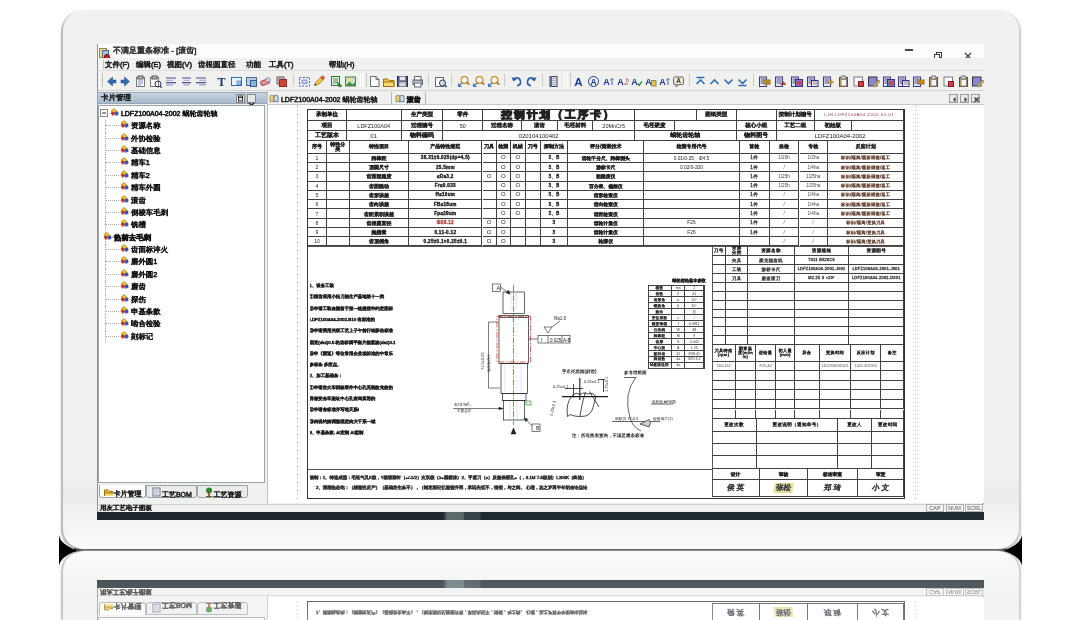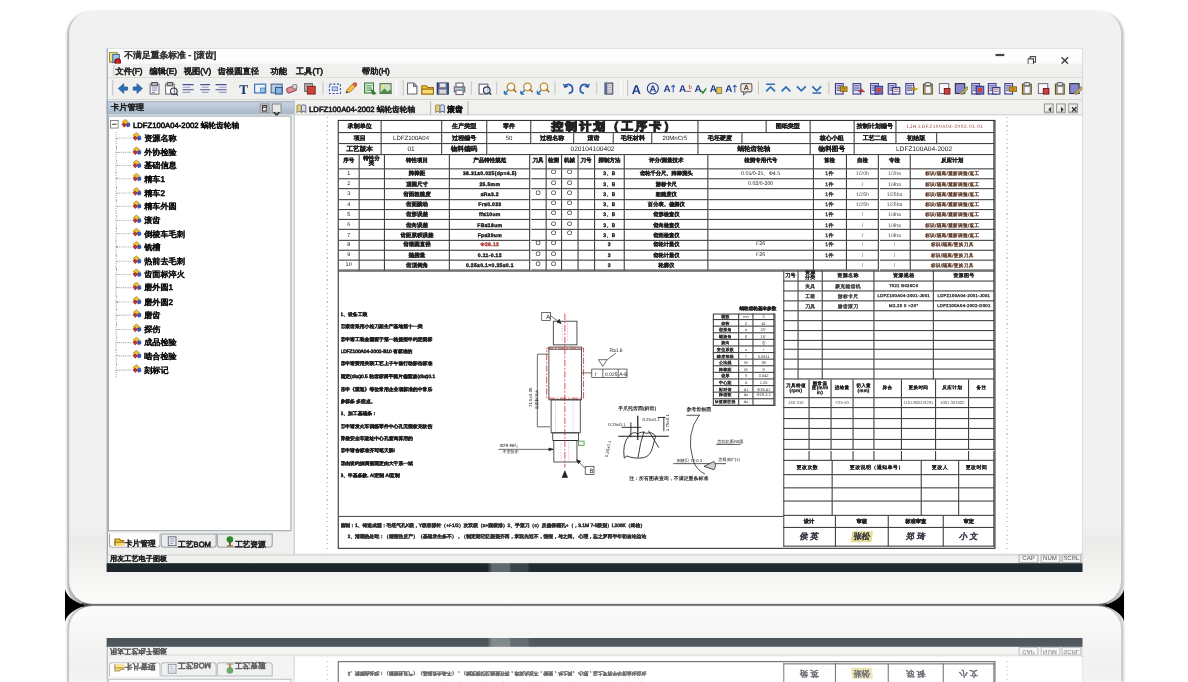--- a/index.html
+++ b/index.html
@@ -382,21 +382,21 @@
       </svg> <span class="cjk">倒棱车毛刺</span></div>
     <div class="abs" style="left:41.5px;top:209.2px;width:4.0px;height:12.4px;border-left:1px dotted #aaa;"></div>
     <div class="abs" style="left:41.5px;top:214.2px;width:14.0px;height:1.0px;border-top:1px dotted #aaa;"></div>
     <div class="abs" style="left:57.0px;top:209.2px;width:142.0px;height:10.0px;font-size:7.4px;color:#111;"><svg width="9" height="9" style="vertical-align:-1px">
         <path d="M1 3 L4 0.5 L7 3 L4 5.5 Z" fill="#f0c030" stroke="#8a6a10" stroke-width="0.5"></path>
         <path d="M0.8 5 L3 3.8 L5 5.8 L2.8 7.6 Z" fill="#cc3333" stroke="#801818" stroke-width="0.5"></path>
         <path d="M5 4.5 L7.8 3.8 L8.2 6.5 L5.6 7.4 Z" fill="#3a5acc" stroke="#1a2a80" stroke-width="0.5"></path>
       </svg> <span class="cjk">铣槽</span></div>
     <div class="abs" style="left:41.5px;top:221.6px;width:4.0px;height:12.4px;border-left:1px dotted #aaa;"></div>
     <div class="abs" style="left:41.5px;top:226.6px;width:14.0px;height:1.0px;border-top:1px dotted #aaa;"></div>
-    <div class="abs" style="left:57.0px;top:221.6px;width:142.0px;height:10.0px;font-size:7.4px;color:#111;"><svg width="9" height="9" style="vertical-align:-1px">
+    <div class="abs" style="left:40px;top:221.6px;width:142.0px;height:10.0px;font-size:7.4px;color:#111;font-weight:bold;"><svg width="9" height="9" style="vertical-align:-1px">
         <path d="M1 3 L4 0.5 L7 3 L4 5.5 Z" fill="#f0c030" stroke="#8a6a10" stroke-width="0.5"></path>
         <path d="M0.8 5 L3 3.8 L5 5.8 L2.8 7.6 Z" fill="#cc3333" stroke="#801818" stroke-width="0.5"></path>
         <path d="M5 4.5 L7.8 3.8 L8.2 6.5 L5.6 7.4 Z" fill="#3a5acc" stroke="#1a2a80" stroke-width="0.5"></path>
       </svg> <span class="cjk">热前去毛刺</span></div>
     <div class="abs" style="left:41.5px;top:234.0px;width:4.0px;height:12.4px;border-left:1px dotted #aaa;"></div>
     <div class="abs" style="left:41.5px;top:239.0px;width:14.0px;height:1.0px;border-top:1px dotted #aaa;"></div>
     <div class="abs" style="left:57.0px;top:234.0px;width:142.0px;height:10.0px;font-size:7.4px;color:#111;"><svg width="9" height="9" style="vertical-align:-1px">
         <path d="M1 3 L4 0.5 L7 3 L4 5.5 Z" fill="#f0c030" stroke="#8a6a10" stroke-width="0.5"></path>
         <path d="M0.8 5 L3 3.8 L5 5.8 L2.8 7.6 Z" fill="#cc3333" stroke="#801818" stroke-width="0.5"></path>
         <path d="M5 4.5 L7.8 3.8 L8.2 6.5 L5.6 7.4 Z" fill="#3a5acc" stroke="#1a2a80" stroke-width="0.5"></path>
@@ -428,21 +428,21 @@
         <path d="M1 3 L4 0.5 L7 3 L4 5.5 Z" fill="#f0c030" stroke="#8a6a10" stroke-width="0.5"></path>
         <path d="M0.8 5 L3 3.8 L5 5.8 L2.8 7.6 Z" fill="#cc3333" stroke="#801818" stroke-width="0.5"></path>
         <path d="M5 4.5 L7.8 3.8 L8.2 6.5 L5.6 7.4 Z" fill="#3a5acc" stroke="#1a2a80" stroke-width="0.5"></path>
       </svg> <span class="cjk">探伤</span></div>
     <div class="abs" style="left:41.5px;top:295.9px;width:4.0px;height:12.4px;border-left:1px dotted #aaa;"></div>
     <div class="abs" style="left:41.5px;top:300.9px;width:14.0px;height:1.0px;border-top:1px dotted #aaa;"></div>
     <div class="abs" style="left:57.0px;top:295.9px;width:142.0px;height:10.0px;font-size:7.4px;color:#111;"><svg width="9" height="9" style="vertical-align:-1px">
         <path d="M1 3 L4 0.5 L7 3 L4 5.5 Z" fill="#f0c030" stroke="#8a6a10" stroke-width="0.5"></path>
         <path d="M0.8 5 L3 3.8 L5 5.8 L2.8 7.6 Z" fill="#cc3333" stroke="#801818" stroke-width="0.5"></path>
         <path d="M5 4.5 L7.8 3.8 L8.2 6.5 L5.6 7.4 Z" fill="#3a5acc" stroke="#1a2a80" stroke-width="0.5"></path>
-      </svg> <span class="cjk">成品检验</span></div>
+      </svg> <span class="cjk">申基条款</span></div>
     <div class="abs" style="left:41.5px;top:308.3px;width:4.0px;height:12.4px;border-left:1px dotted #aaa;"></div>
     <div class="abs" style="left:41.5px;top:313.3px;width:14.0px;height:1.0px;border-top:1px dotted #aaa;"></div>
     <div class="abs" style="left:57.0px;top:308.3px;width:142.0px;height:10.0px;font-size:7.4px;color:#111;"><svg width="9" height="9" style="vertical-align:-1px">
         <path d="M1 3 L4 0.5 L7 3 L4 5.5 Z" fill="#f0c030" stroke="#8a6a10" stroke-width="0.5"></path>
         <path d="M0.8 5 L3 3.8 L5 5.8 L2.8 7.6 Z" fill="#cc3333" stroke="#801818" stroke-width="0.5"></path>
         <path d="M5 4.5 L7.8 3.8 L8.2 6.5 L5.6 7.4 Z" fill="#3a5acc" stroke="#1a2a80" stroke-width="0.5"></path>
       </svg> <span class="cjk">啮合检验</span></div>
     <div class="abs" style="left:41.5px;top:320.7px;width:4.0px;height:12.4px;border-left:1px dotted #aaa;"></div>
     <div class="abs" style="left:41.5px;top:325.7px;width:14.0px;height:1.0px;border-top:1px dotted #aaa;"></div>
     <div class="abs" style="left:57.0px;top:320.7px;width:142.0px;height:10.0px;font-size:7.4px;color:#111;"><svg width="9" height="9" style="vertical-align:-1px">

